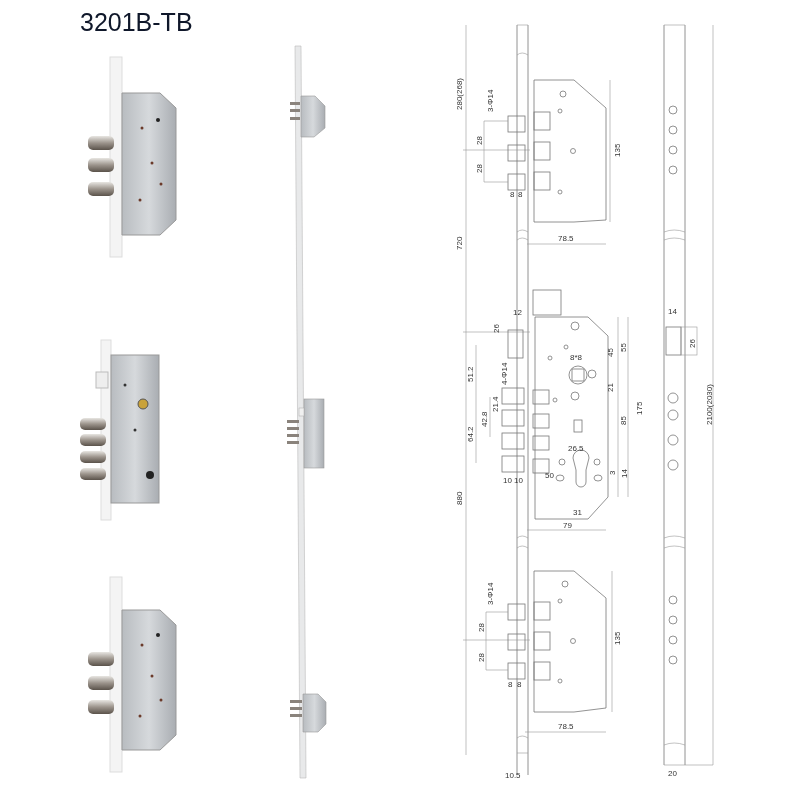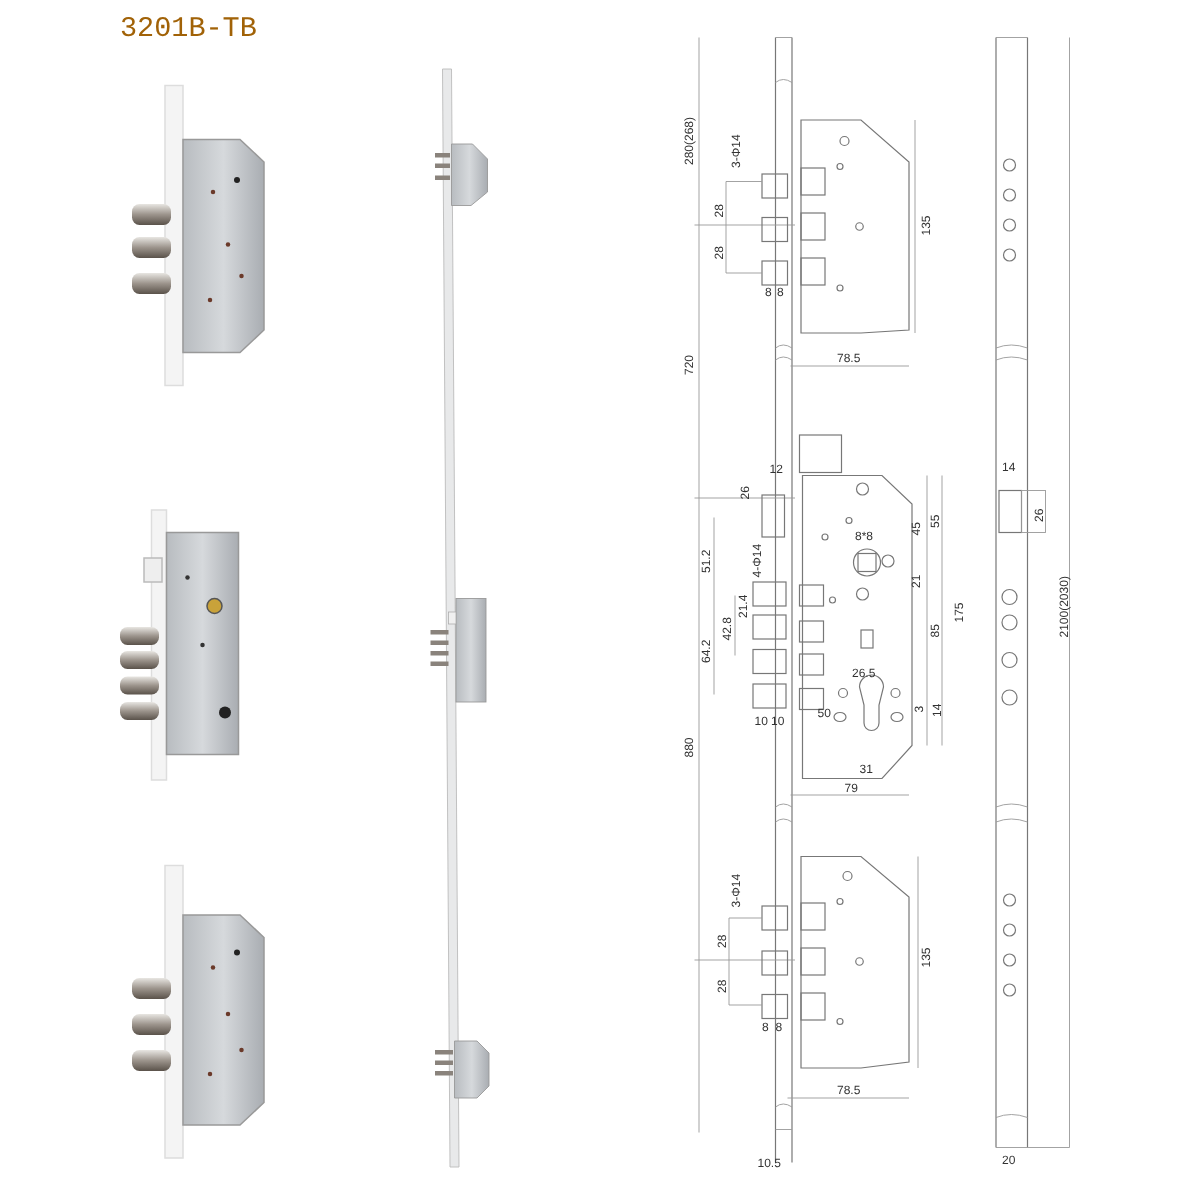--- a/index.html
+++ b/index.html
@@ -1,17 +1,17 @@
 <!DOCTYPE html>
 <html><head>
 <meta charset="utf-8">
 <style>
   html, body { margin: 0; padding: 0; background: #ffffff; }
   body { width: 800px; height: 800px; position: relative; overflow: hidden; font-family: "Liberation Sans", sans-serif; }
-  .title { position: absolute; left: 80px; top: 8px; font-size: 19px; color: #a16207; font-family: Liberation Mono, monospace; }
+  .title { position: absolute; left: 80px; top: 8px; font-size: 25px; color: #0f172a; font-family: Liberation Sans, sans-serif; }
   svg { position: absolute; left: 0; top: 0; }
   .dim { font-family: "Liberation Sans", sans-serif; font-size: 8px; fill: #333; }
   .ln { stroke: #777; stroke-width: 0.8; fill: none; }
   .lnd { stroke: #999; stroke-width: 0.6; fill: none; }
 </style>
 </head>
 <body>
 
 <div class="title">3201B-TB</div>
 

